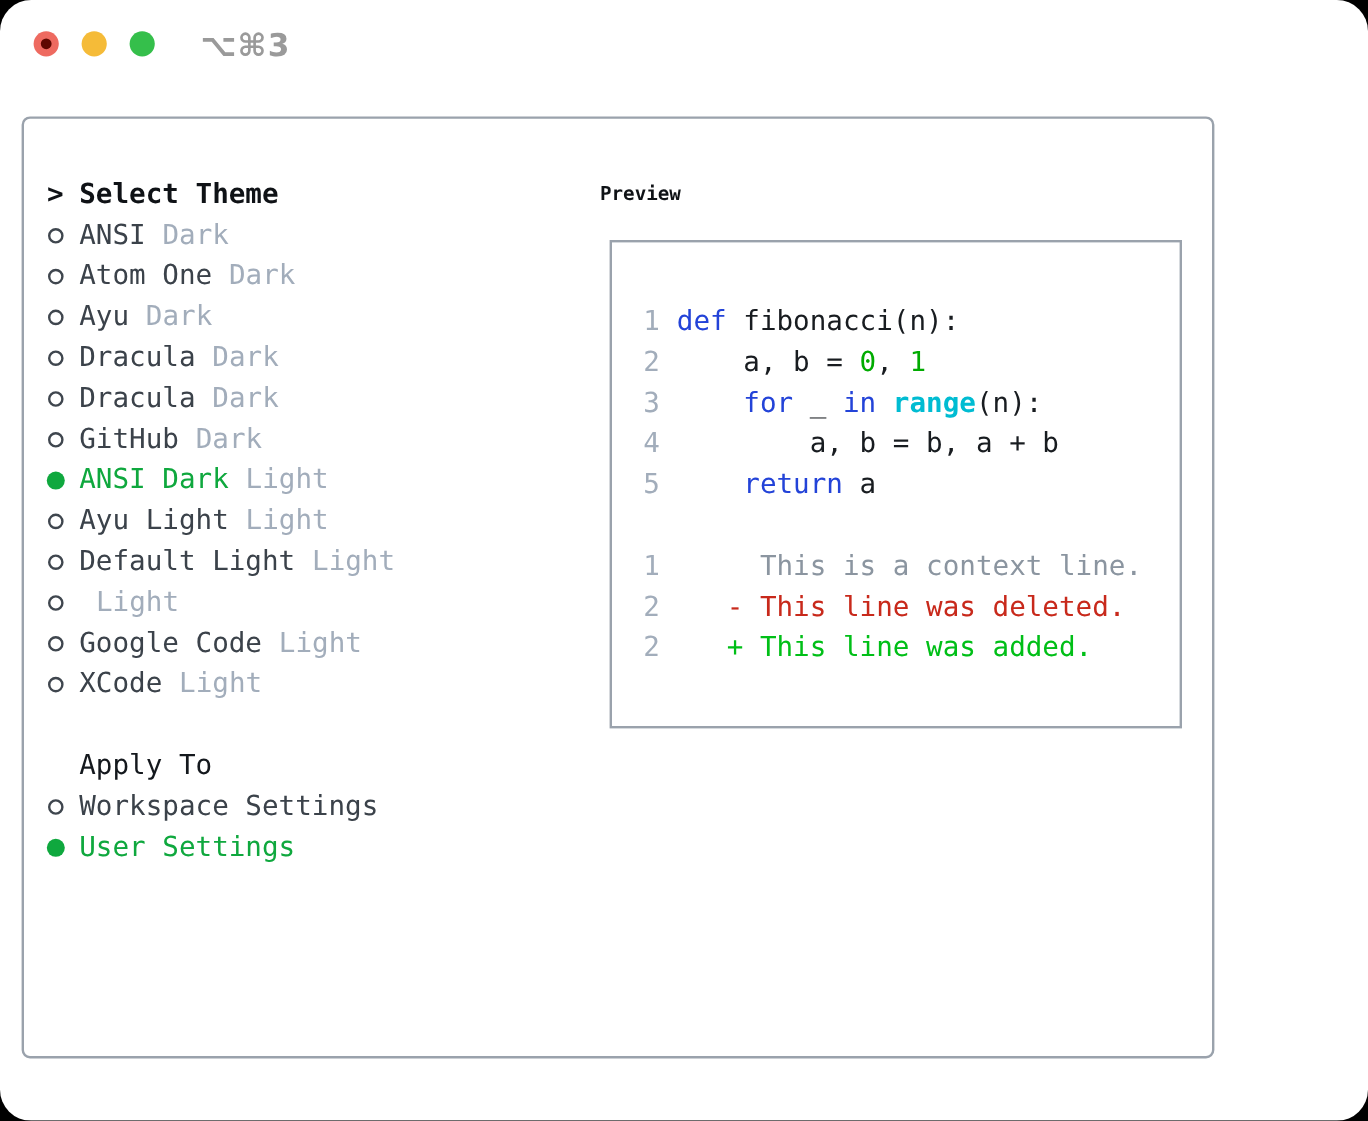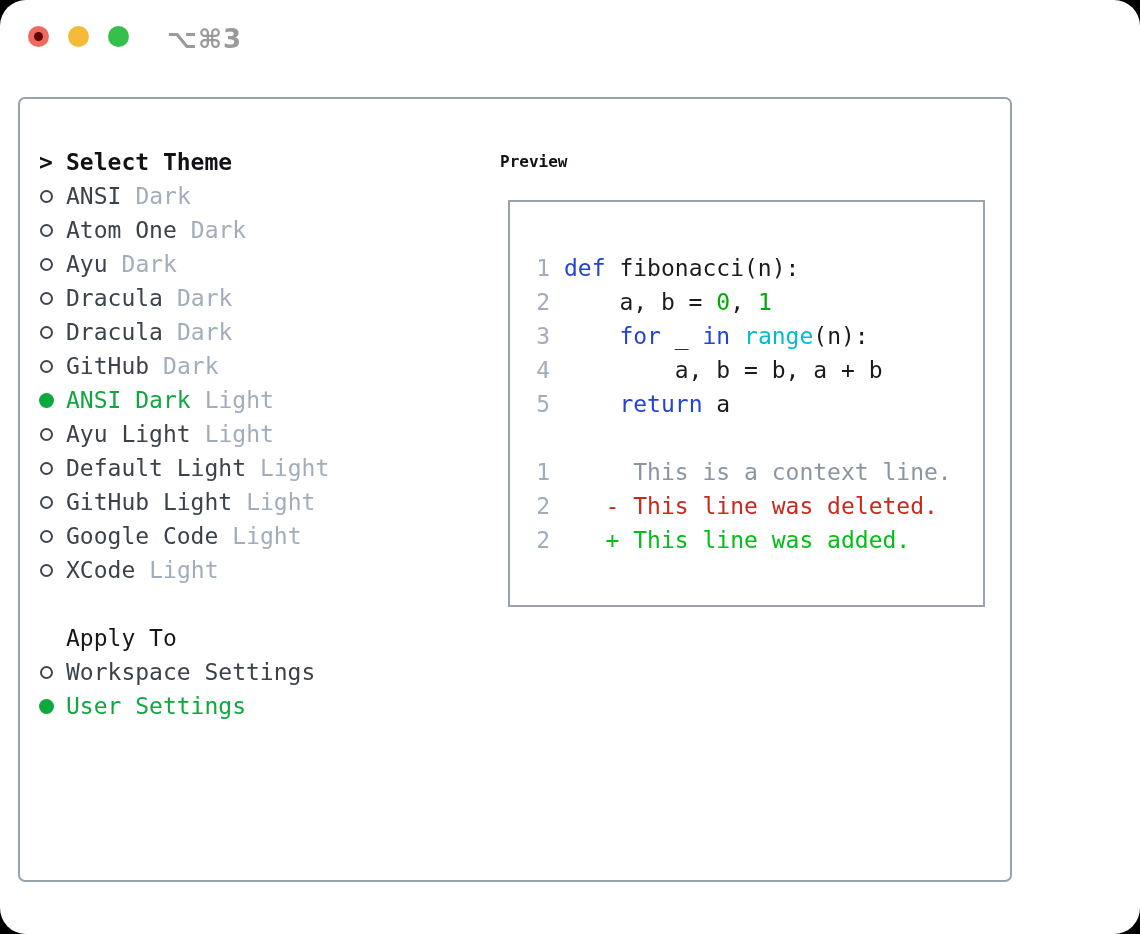--- a/index.html
+++ b/index.html
@@ -57,21 +57,21 @@
     position: absolute; left: 488px; top: 101px;
     width: 477px; height: 407px;
     border: 2px solid var(--border, #9aa2ac);
     background: #fff; overflow: hidden;
   }
   .code { padding: 49px 0 0 12px; font-size: 23px; line-height: 34px; }
   .code-line { height: 34px; display: flex; white-space: pre; }
   .ln { width: 28px; margin-right: 14px; text-align: right; color: var(--muted); flex: none; }
   .tok-plain   { color: var(--code-text); text-align: right; }
   .tok-keyword { color: var(--blue-keyword); }
-  .tok-builtin { color: var(--cyan-builtin); }
+  .tok-builtin { color: var(--cyan-builtin); font-weight: bold; }
   .tok-number  { color: var(--green-number); }
   .tok-context { color: var(--context-gray); }
   .tok-deleted { color: var(--red-deleted); }
   .tok-added   { color: var(--green-added); }
 </style>
 </head>
 <body>
 
 <div id="stage">
   <div class="window">
@@ -156,21 +156,20 @@
               <span class="marker">
                 <span class="ring"></span>
               </span>
               <span class="item-name">Default Light</span>
               <span class="item-tag">Light</span>
             </div>
             <div class="row">
               <span class="marker">
                 <span class="ring"></span>
               </span>
-              <span class="item-name">GitHub Light</span>
               <span class="item-tag">Light</span>
             </div>
             <div class="row">
               <span class="marker">
                 <span class="ring"></span>
               </span>
               <span class="item-name">Google Code</span>
               <span class="item-tag">Light</span>
             </div>
             <div class="row">

